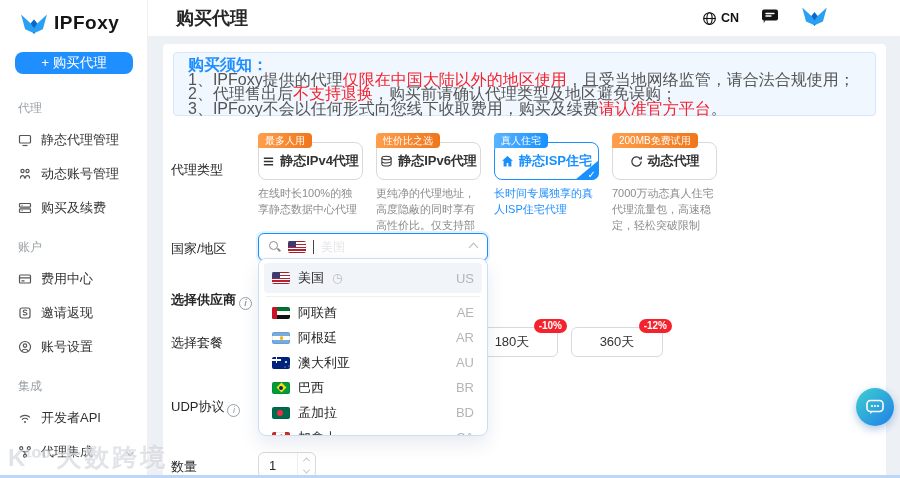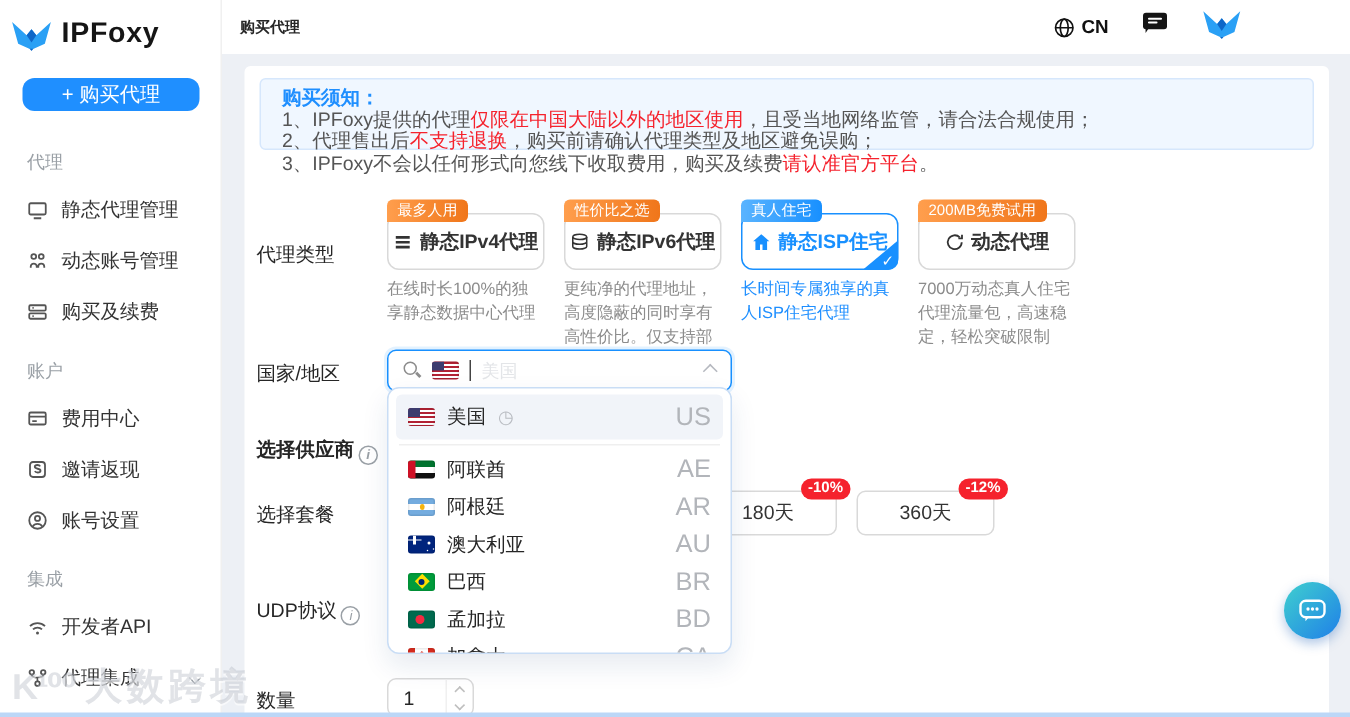--- a/index.html
+++ b/index.html
@@ -2,38 +2,38 @@
 <html><head>
 <meta charset="utf-8">
 <style>
   * { margin:0; padding:0; box-sizing:border-box; }
   html,body { width:900px; height:478px; overflow:hidden; }
   body { font-family:"Liberation Sans","DejaVu Sans",sans-serif; background:#edf0f5; }
   .app { position:relative; width:900px; height:478px; overflow:hidden; }
 
   
   .sidebar { position:absolute; left:0; top:0; bottom:0; width:148px; background:#fff; border-right:1px solid #f0f0f0; z-index:5; }
-  .logo { height:46px; display:flex; align-items:center; padding-left:7px; gap:6px; }
+  .logo { height:46px; display:flex; align-items:center; padding-left:20px; gap:6px; }
   .logo-text { font-size:19px; font-weight:800; color:#151515; letter-spacing:.5px; }
   .buy-btn { margin:6px 15px 12px; height:22px; width:118px; background:#1f8fff; color:#fff; border:none; border-radius:8px; font-size:13.5px; cursor:pointer; font-family:inherit; }
   .side-section-label { padding:14px 0 6px 18px; font-size:12px; color:#9aa0a6; }
   .side-item { height:34px; display:flex; align-items:center; gap:9px; padding-left:18px; font-size:13px; color:#333; cursor:pointer; }
   .side-item svg { flex:none; }
   .side-item .chev-down { margin-left:auto; margin-right:14px; width:6px; height:6px; border-right:1.3px solid #9aa0a6; border-bottom:1.3px solid #9aa0a6; transform:rotate(45deg); }
 
   
   .header { position:absolute; left:148px; right:0; top:0; height:36px; background:#fff; display:flex; align-items:center; z-index:4; }
-  .page-title { margin-left:12px; font-size:10px; font-weight:700; color:#262626; }
+  .page-title { margin-left:28px; font-size:18px; font-weight:700; color:#262626; }
   .header-right { margin-left:auto; margin-right:72px; display:flex; align-items:center; gap:22px; }
   .lang { display:flex; align-items:center; gap:4px; font-size:12.5px; font-weight:700; color:#111; cursor:pointer; }
 
   
   .panel { position:absolute; left:163px; right:14px; top:44px; bottom:0; background:#fff; border-radius:4px 4px 0 0; z-index:6; }
 
-  .notice { position:absolute; left:10px; right:10px; top:8px; height:48px; background:#f0f7ff; border:1px solid #d6e7fc; border-radius:4px; padding:5px 14px; font-size:13px; line-height:14.5px; color:#555; }
+  .notice { position:absolute; left:10px; right:10px; top:8px; height:64px; background:#f0f7ff; border:1px solid #d6e7fc; border-radius:4px; padding:5px 14px; font-size:16px; line-height:14.5px; color:#555; }
   .notice-title { color:#1f8fff; font-weight:700; }
   .notice .red { color:#f5222d; }
 
   .frow { position:absolute; left:8px; right:8px; }
   .flabel { position:absolute; left:0; width:74px; text-align:left; font-size:13px; color:#262626; white-space:nowrap; }
   .fcontent { margin-left:87px; position:relative; }
 
   
   .type-cards { display:flex; gap:13px; }
   .type-col { width:105px; flex:none; }
@@ -73,21 +73,21 @@
   .flag[data-flag="br"] { background:#009c3b; }
   .flag[data-flag="br"]::before { content:""; position:absolute; left:5.5px; top:2.5px; width:7px; height:7px; background:#ffdf00; transform:rotate(45deg); }
   .flag[data-flag="br"]::after { content:""; position:absolute; left:7px; top:4px; width:4px; height:4px; border-radius:50%; background:#002776; }
   .flag[data-flag="ca"] { background:linear-gradient(90deg,#d52b1e 0 25%,#fff 25% 75%,#d52b1e 75%); }
   .flag[data-flag="ca"]::after { content:""; position:absolute; left:7px; top:3.5px; width:4.5px; height:4.5px; background:#d52b1e; transform:rotate(45deg); }
 
   
   .dropdown { position:absolute; left:95px; top:214px; width:230px; height:178px; background:#fff; border:1px solid #c9ddf5; border-radius:8px; box-shadow:0 8px 18px rgba(15,60,120,.10); z-index:20; padding:4px 5px; overflow:hidden; }
   .dd-item { height:25px; display:flex; align-items:center; gap:8px; padding:0 8px; font-size:13px; color:#262626; border-radius:4px; cursor:pointer; }
   .dd-item.selected { height:30px; background:#f1f4f9; }
-  .dd-code { margin-left:auto; font-size:17px; color:#b2b5ba; }
+  .dd-code { margin-left:auto; font-size:13px; color:#b2b5ba; }
   .dd-divider { height:1px; background:#efefef; margin:3px 2px; }
   .clock-glyph { color:#b9bcc2; font-size:12px; line-height:1; }
 
   
   .plan-card { position:absolute; width:92px; height:30px; border:1px solid #d9d9d9; border-radius:6px; background:#fff; display:flex; align-items:center; justify-content:center; font-size:13px; color:#333; cursor:pointer; }
   .plan-badge { position:absolute; top:-9px; right:-10px; background:#f5222d; color:#fff; font-size:10px; line-height:14px; padding:0 5px; border-radius:8px; font-weight:700; }
 
   
   .icon-info { display:inline-block; width:13px; height:13px; border:1px solid #9aa0a6; border-radius:50%; font-size:9px; line-height:11px; text-align:center; color:#9aa0a6; vertical-align:-2px; margin-left:3px; }
   .icon-info::after { content:"i"; font-style:italic; }

